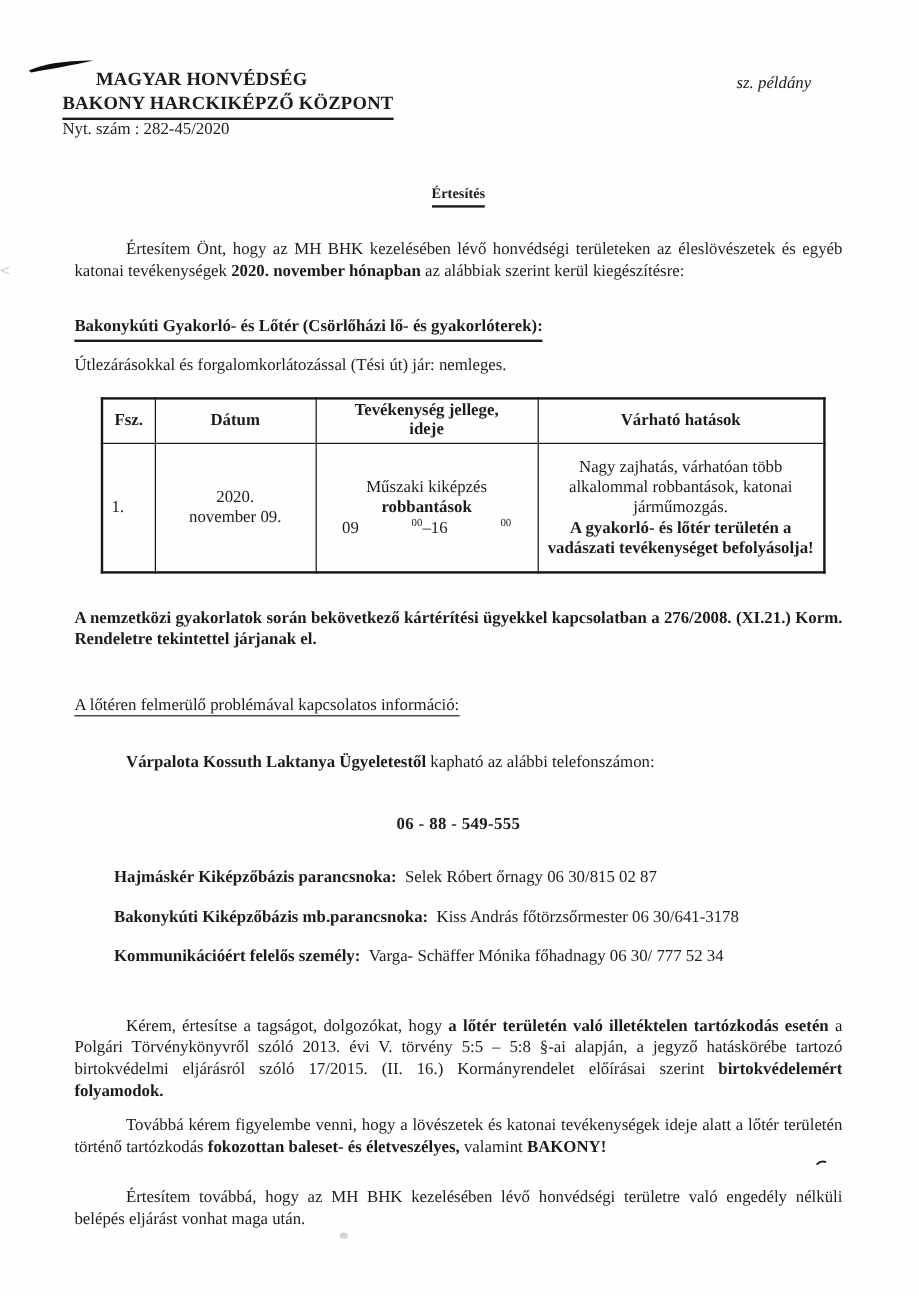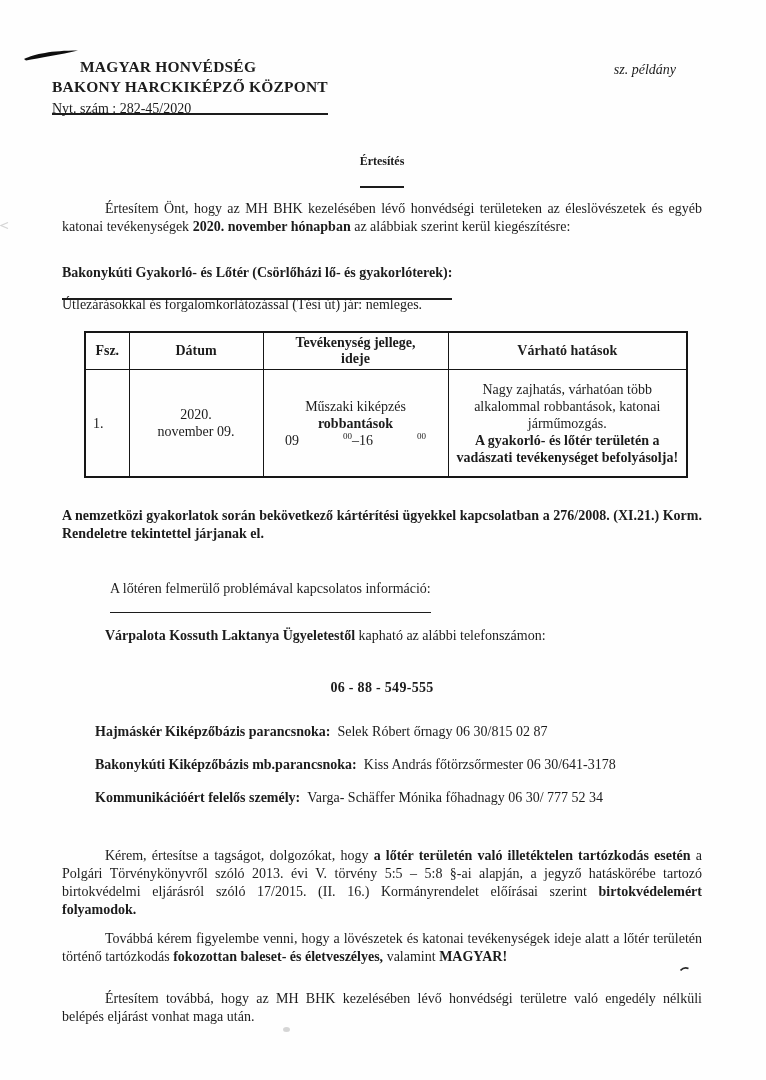--- a/index.html
+++ b/index.html
@@ -16,22 +16,22 @@
   }
   .content { padding: 0 64px 0 62px; }
 
   
   .letterhead { margin-top: 57px; margin-left: -10px; }
   .org1 { font-weight: bold; font-size: 15.5px; line-height: 20px; margin-left: 28px; letter-spacing: 0.2px; }
   .org2 { font-weight: bold; font-size: 15.5px; line-height: 20px; letter-spacing: 0.2px; }
   .reg  { font-size: 14px; line-height: 18px; margin-top: 3px; }
   .copy-label { position: absolute; top: 62px; right: 90px; font-size: 14px; font-style: italic; }
 
-  .u2 { border-bottom: 2px solid #1c1c1c; padding-bottom: 18px; }
-  .u1 { border-bottom: 1.4px solid #1c1c1c; padding-bottom: 16px; margin-left: 48px; }
+  .u2 { border-bottom: 2px solid #1c1c1c; padding-bottom: 3px; }
+  .u1 { border-bottom: 1.4px solid #1c1c1c; padding-bottom: 0; }
 
   .doc-title { margin: 32px 0 0 0; text-align: center; font-size: 12px; font-weight: bold; line-height: 22px; }
 
   p { margin: 0; }
   .para { line-height: 18px; text-align: justify; }
   .indent { text-indent: 43px; }
   .b { font-weight: bold; }
 
   .mt-para1   { margin-top: 28px; }
   .mt-section { margin-top: 28px; }
@@ -154,18 +154,18 @@
     <p class="phone-line mt-phone">06 - 88 - 549-555</p>
 
     <div class="contacts mt-contacts">
       <div class="contact-row"><span class="label">Hajmáskér Kiképzőbázis parancsnoka:</span><span>Selek Róbert őrnagy 06 30/815 02 87</span></div>
       <div class="contact-row"><span class="label">Bakonykúti Kiképzőbázis mb.parancsnoka:</span><span>Kiss András főtörzsőrmester 06 30/641-3178</span></div>
       <div class="contact-row"><span class="label">Kommunikációért felelős személy:</span><span>Varga- Schäffer Mónika főhadnagy 06 30/ 777 52 34</span></div>
     </div>
 
     <p class="para indent mt-kerem"><span>Kérem, értesítse a tagságot, dolgozókat, hogy </span><span class="b">a lőtér területén való illetéktelen tartózkodás esetén</span><span> a Polgári Törvénykönyvről szóló 2013. évi V. törvény 5:5 – 5:8 §-ai alapján, a jegyző hatáskörébe tartozó birtokvédelmi eljárásról szóló 17/2015. (II. 16.) Kormányrendelet előírásai szerint </span><span class="b">birtokvédelemért folyamodok.</span></p>
 
-    <p class="para indent mt-tovabba"><span>Továbbá kérem figyelembe venni, hogy a lövészetek és katonai tevékenységek ideje alatt a lőtér területén történő tartózkodás </span><span class="b">fokozottan baleset- és életveszélyes,</span><span> valamint </span><span class="b">MAGYAR!</span></p>
+    <p class="para indent mt-tovabba"><span>Továbbá kérem figyelembe venni, hogy a lövészetek és katonai tevékenységek ideje alatt a lőtér területén történő tartózkodás </span><span class="b">fokozottan baleset- és életveszélyes,</span><span> valamint </span><span class="b">BAKONY!</span></p>
 
     <p class="para indent mt-closing">Értesítem továbbá, hogy az MH BHK kezelésében lévő honvédségi területre való engedély nélküli belépés eljárást vonhat maga után.</p>
 
   </div>
 </div>
 
 </body></html>

